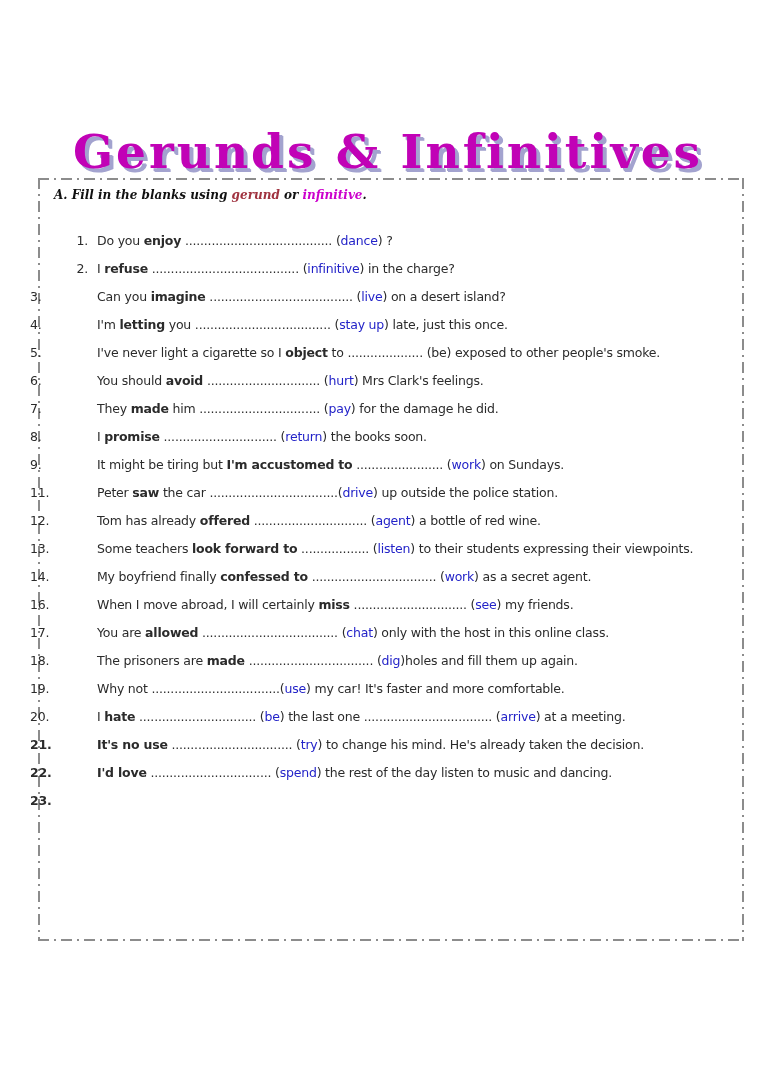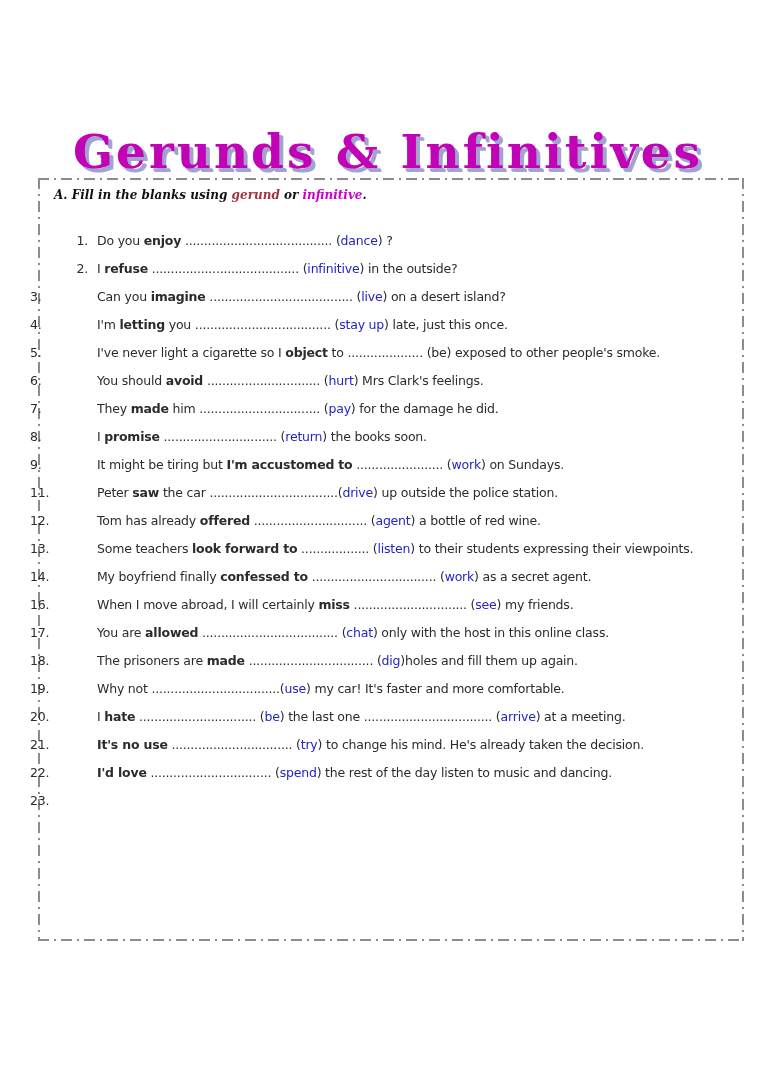--- a/index.html
+++ b/index.html
@@ -51,21 +51,21 @@
   .subtitle .infinitive{color:var(--infinitive,#cc00cc);}
 
   .list{
     position:absolute;left:30px;top:226px;width:714px;
     font-size:12.5px;color:var(--text,#2b2b2b);
     letter-spacing:-0.2px;
   }
   .row{display:flex;align-items:center;height:28px;}
   .num{flex:none;width:67px;box-sizing:border-box;}
   .num.indent{text-align:right;padding-right:9px;}
-  .num.bnum{font-weight:normal;}
+  .num.bnum{font-weight:bold;}
   .text{white-space:nowrap;}
   .seg{}
   .seg.b{font-weight:bold;}
   .seg.v{color:var(--verb,#2323c8);font-weight:normal;}
 
   .footer{
     position:absolute;right:0;top:1044px;
     font-family:Liberation Mono, monospace;
     font-size:15px;color:var(--footer,#9b9b9b);
   }
@@ -86,21 +86,21 @@
     <span>A. Fill in the blanks using </span><span class="gerund">gerund</span><span> or </span><span class="infinitive">infinitive</span><span>.</span>
   </div>
 
   <div class="list" id="exercise-list">
       <div class="row">
         <span class="num indent">1.</span>
         <span class="text"><span class="seg">Do you </span><span class="seg b">enjoy</span><span class="seg"> ....................................... (</span><span class="seg v">dance</span><span class="seg">) ?</span></span>
       </div>
       <div class="row">
         <span class="num indent">2.</span>
-        <span class="text"><span class="seg">I </span><span class="seg b">refuse</span><span class="seg"> ....................................... (</span><span class="seg v">infinitive</span><span class="seg">) in the outside?</span></span>
+        <span class="text"><span class="seg">I </span><span class="seg b">refuse</span><span class="seg"> ....................................... (</span><span class="seg v">infinitive</span><span class="seg">) in the charge?</span></span>
       </div>
       <div class="row">
         <span class="num">3.</span>
         <span class="text"><span class="seg">Can you </span><span class="seg b">imagine</span><span class="seg"> ...................................... (</span><span class="seg v">live</span><span class="seg">) on a desert island?</span></span>
       </div>
       <div class="row">
         <span class="num">4.</span>
         <span class="text"><span class="seg">I'm </span><span class="seg b">letting</span><span class="seg"> you .................................... (</span><span class="seg v">stay up</span><span class="seg">) late, just this once.</span></span>
       </div>
       <div class="row">

